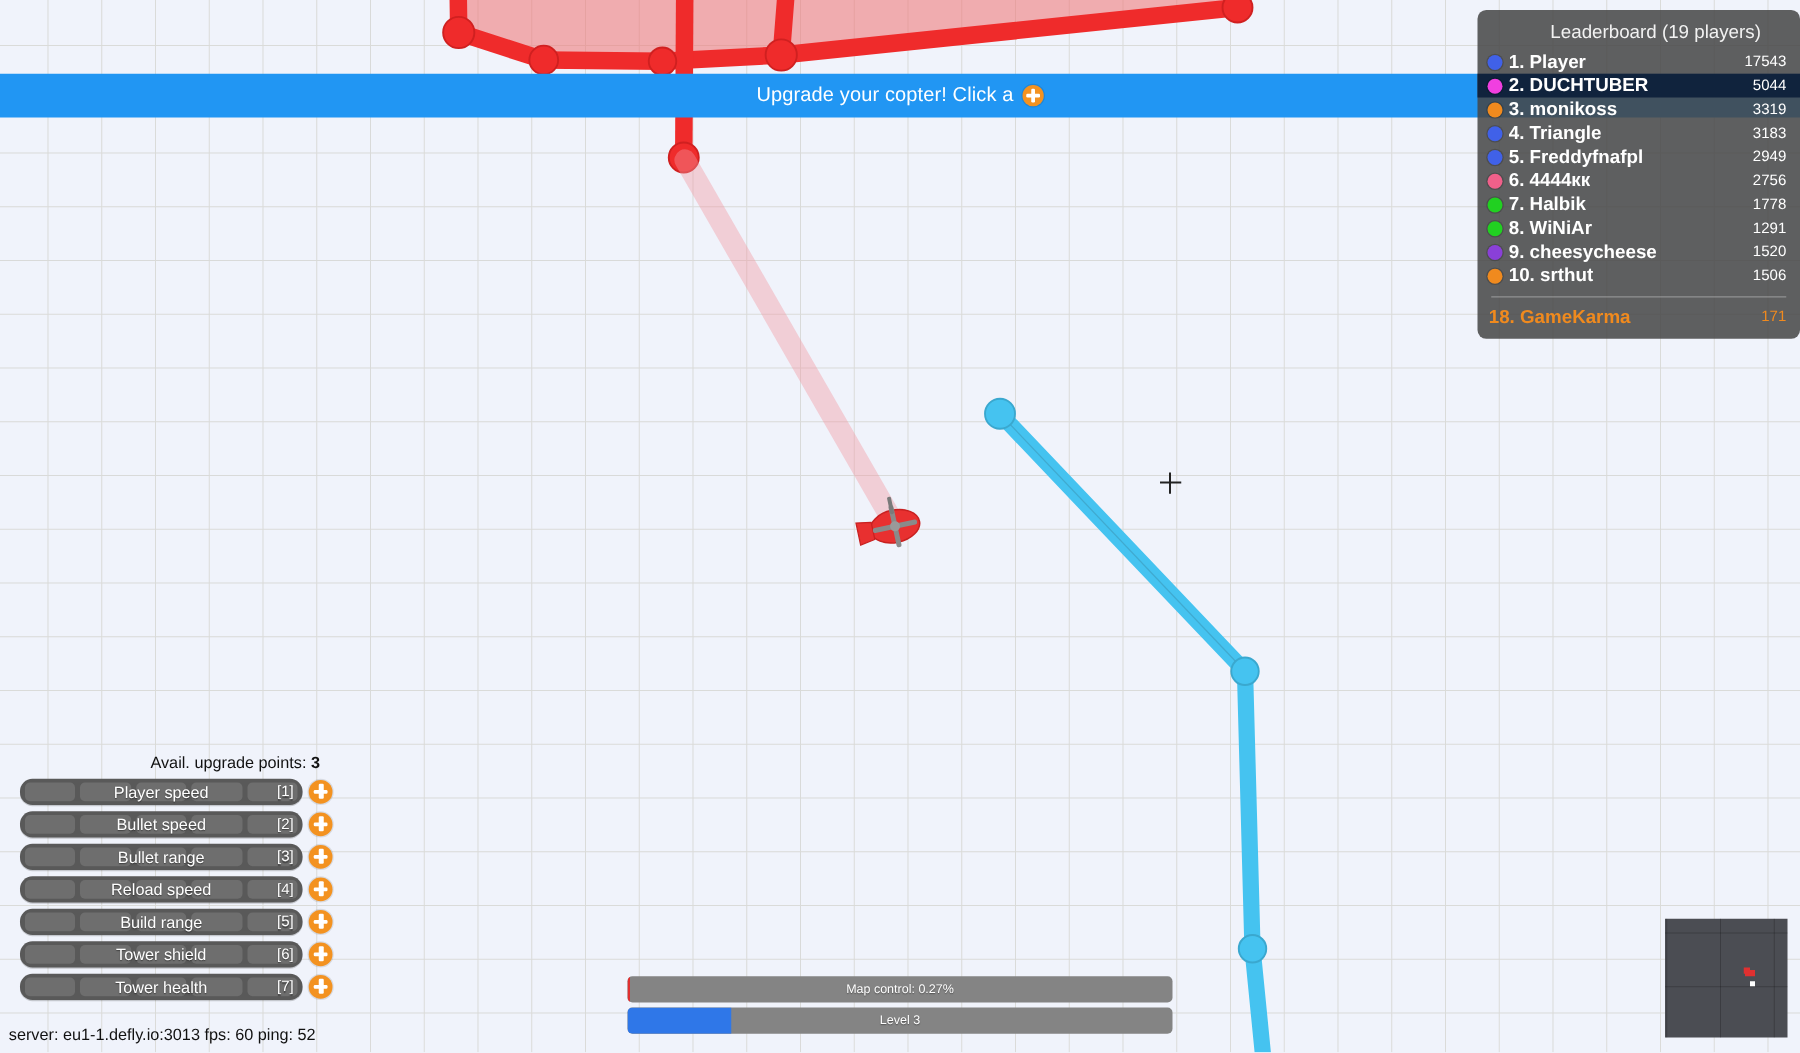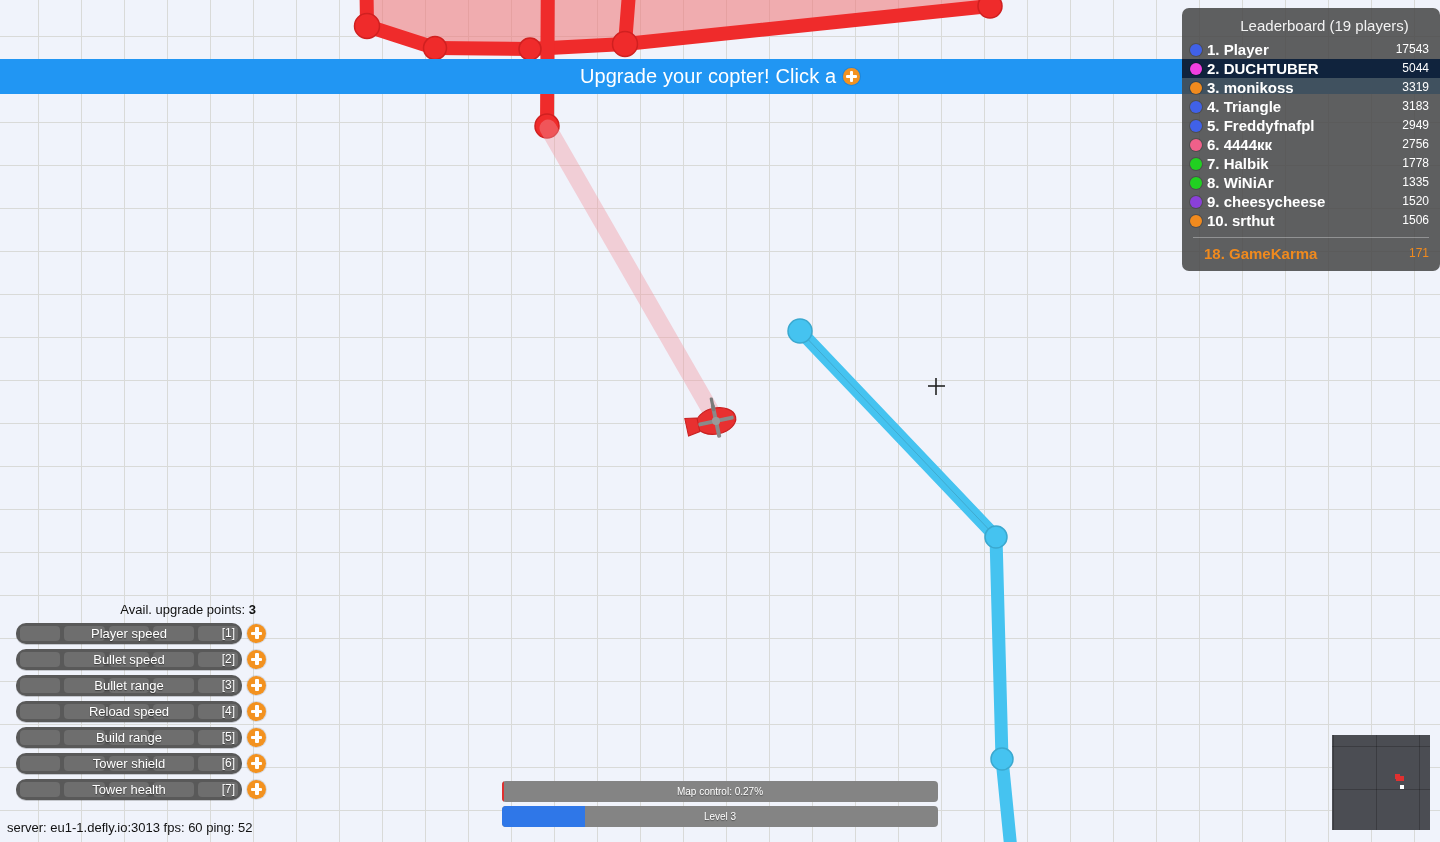--- a/index.html
+++ b/index.html
@@ -42,21 +42,21 @@
 
   
   #top-banner {
     position: absolute;
     left: 0;
     top: 59px;
     width: 1440px;
     height: 35px;
     background: #2196f3;
     color: #ffffff;
-    font-size: 20px;
+    font-size: 16px;
     display: flex;
     align-items: center;
     justify-content: center;
     letter-spacing: 0.1px;
   }
   #top-banner .banner-text { white-space: nowrap; }
   .plus-badge {
     display: inline-block;
     width: 17px;
     height: 17px;
@@ -128,21 +128,21 @@
     line-height: 19px;
     text-align: right;
   }
   #lb-divider {
     height: 1px;
     background: rgba(255,255,255,0.32);
     margin: 7px 11px 6px 11px;
   }
   .lb-row.self .lb-name,
   .lb-row.self .lb-score { color: #f08a1e; }
-  .lb-row.self { padding-left: 22px; }
+  .lb-row.self { padding-left: 9px; }
 
   
   #upgrade-panel {
     position: absolute;
     left: 0px;
     top: 602px;
     width: 266px;
     z-index: 4;
   }
   #avail-points {
@@ -400,21 +400,21 @@
           <span class="lb-score">2756</span>
         </div>
         <div class="lb-row">
           <span class="lb-dot" style="background: rgb(33, 208, 33);"></span>
           <span class="lb-name">7. Halbik</span>
           <span class="lb-score">1778</span>
         </div>
         <div class="lb-row">
           <span class="lb-dot" style="background: rgb(33, 208, 33);"></span>
           <span class="lb-name">8. WiNiAr</span>
-          <span class="lb-score">1335</span>
+          <span class="lb-score">1291</span>
         </div>
         <div class="lb-row">
           <span class="lb-dot" style="background: rgb(138, 64, 216);"></span>
           <span class="lb-name">9. cheesycheese</span>
           <span class="lb-score">1520</span>
         </div>
         <div class="lb-row">
           <span class="lb-dot" style="background: rgb(240, 138, 30);"></span>
           <span class="lb-name">10. srthut</span>
           <span class="lb-score">1506</span>

